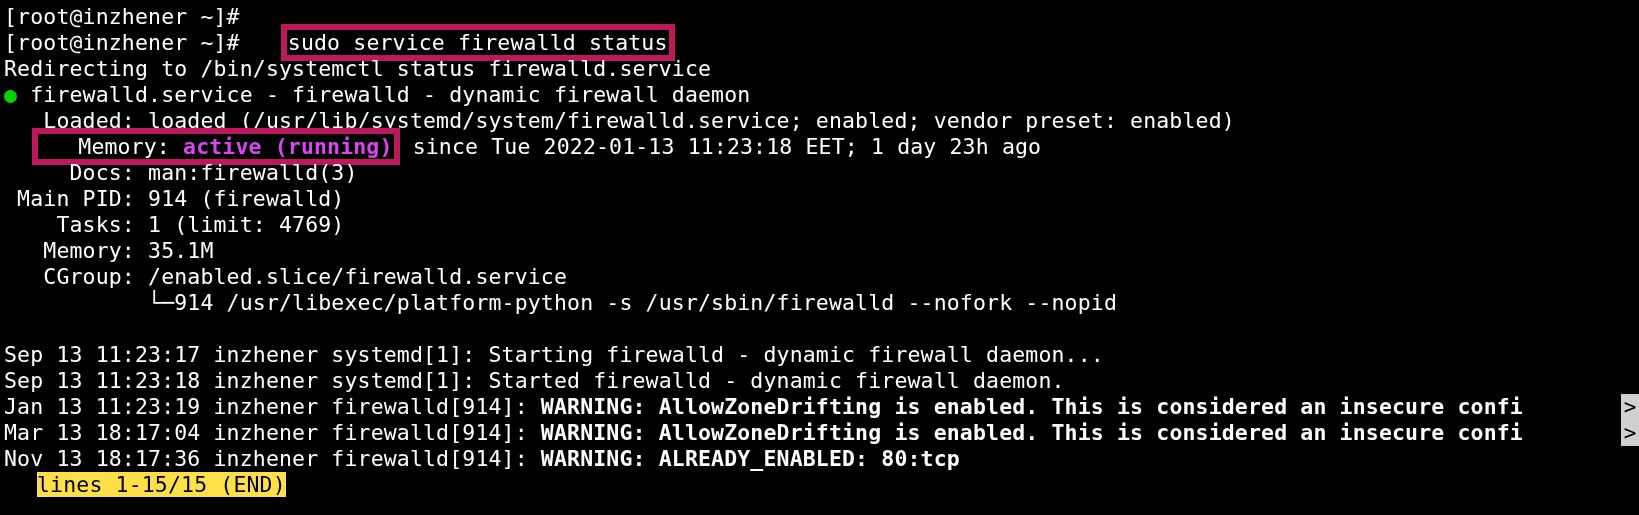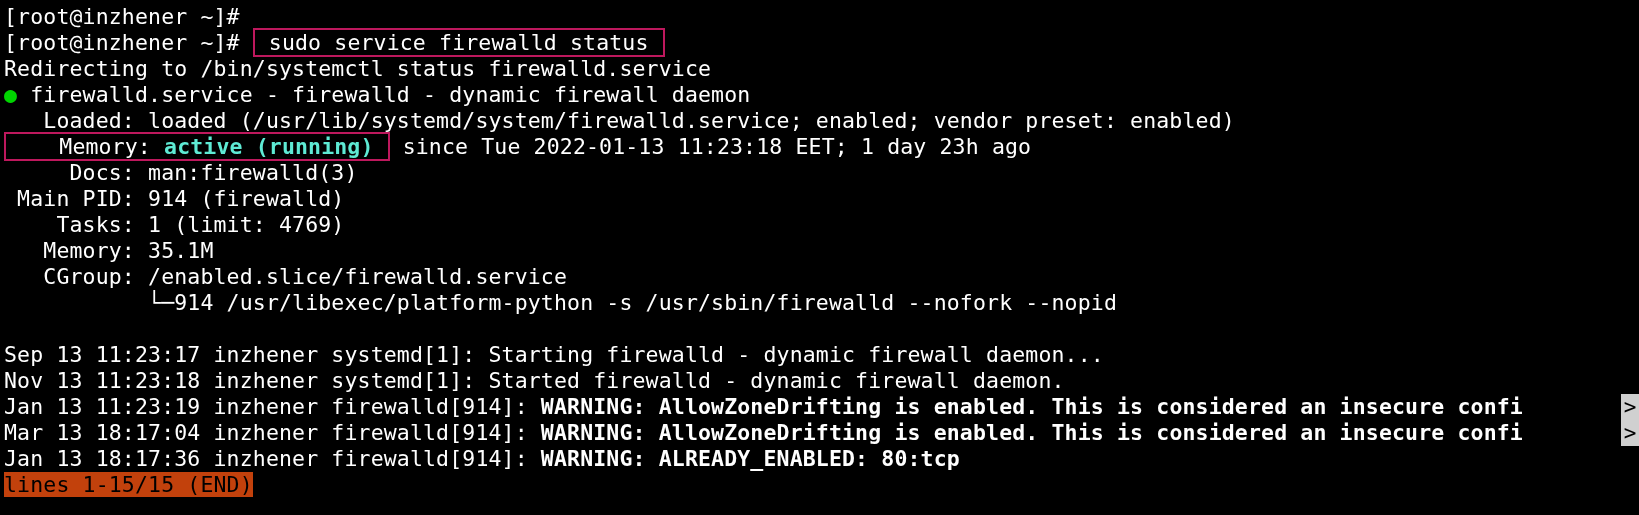--- a/index.html
+++ b/index.html
@@ -13,25 +13,25 @@
   pre.terminal {
     margin: 0;
     padding: 4px 4px 0 4px;
     font-family: "DejaVu Sans Mono", "Liberation Mono", Consolas, monospace;
     font-size: 21.5px;
     line-height: 26px;
     color: #fff;
     white-space: pre;
     letter-spacing: 0.15px;
   }
-  .green  { color: #5eead4; }
+  .green  { color: #d946ef; }
   .bold   { font-weight: bold; }
-  .hlbox  { border: 2px solid #be185d; padding: 0 14px; }
+  .hlbox  { border: 6px solid #be185d; padding: 0 1px; margin-left: 28px; }
   .dot    { color: #00d400; }
-  .ws     { background: #c2410c; color: #000; }
+  .ws     { background: #fde047; color: #000; margin-left: 33px; }
   .scrollcap {
     position: absolute;
     right: 0;
     width: 18px;
     height: 26px;
     background: #d0d0d0;
     color: #000;
     text-align: center;
     line-height: 26px;
     font-family: monospace;
@@ -48,20 +48,20 @@
 <span>   Loaded: loaded (/usr/lib/systemd/system/firewalld.service; enabled; vendor preset: enabled)</span>
 <span class="hlbox"><span>   Memory: </span><span class="green bold">active (running)</span></span><span> since Tue 2022-01-13 11:23:18 EET; 1 day 23h ago</span>
 <span>     Docs: man:firewalld(3)</span>
 <span> Main PID: 914 (firewalld)</span>
 <span>    Tasks: 1 (limit: 4769)</span>
 <span>   Memory: 35.1M</span>
 <span>   CGroup: /enabled.slice/firewalld.service</span>
 <span>           └─914 /usr/libexec/platform-python -s /usr/sbin/firewalld --nofork --nopid</span>
 
 <span>Sep 13 11:23:17 inzhener systemd[1]: Starting firewalld - dynamic firewall daemon...</span>
-<span>Nov 13 11:23:18 inzhener systemd[1]: Started firewalld - dynamic firewall daemon.</span>
+<span>Sep 13 11:23:18 inzhener systemd[1]: Started firewalld - dynamic firewall daemon.</span>
 <span>Jan 13 11:23:19 inzhener firewalld[914]: </span><span class="bold">WARNING: AllowZoneDrifting is enabled. This is considered an insecure confi</span>
 <span>Mar 13 18:17:04 inzhener firewalld[914]: </span><span class="bold">WARNING: AllowZoneDrifting is enabled. This is considered an insecure confi</span>
-<span>Jan 13 18:17:36 inzhener firewalld[914]: </span><span class="bold">WARNING: ALREADY_ENABLED: 80:tcp</span>
+<span>Nov 13 18:17:36 inzhener firewalld[914]: </span><span class="bold">WARNING: ALREADY_ENABLED: 80:tcp</span>
 <span class="ws">lines 1-15/15 (END)</span></pre>
 
 <div class="scrollcap" style="top:394px">&gt;</div>
 <div class="scrollcap" style="top:420px">&gt;</div>
 
 </body></html>

